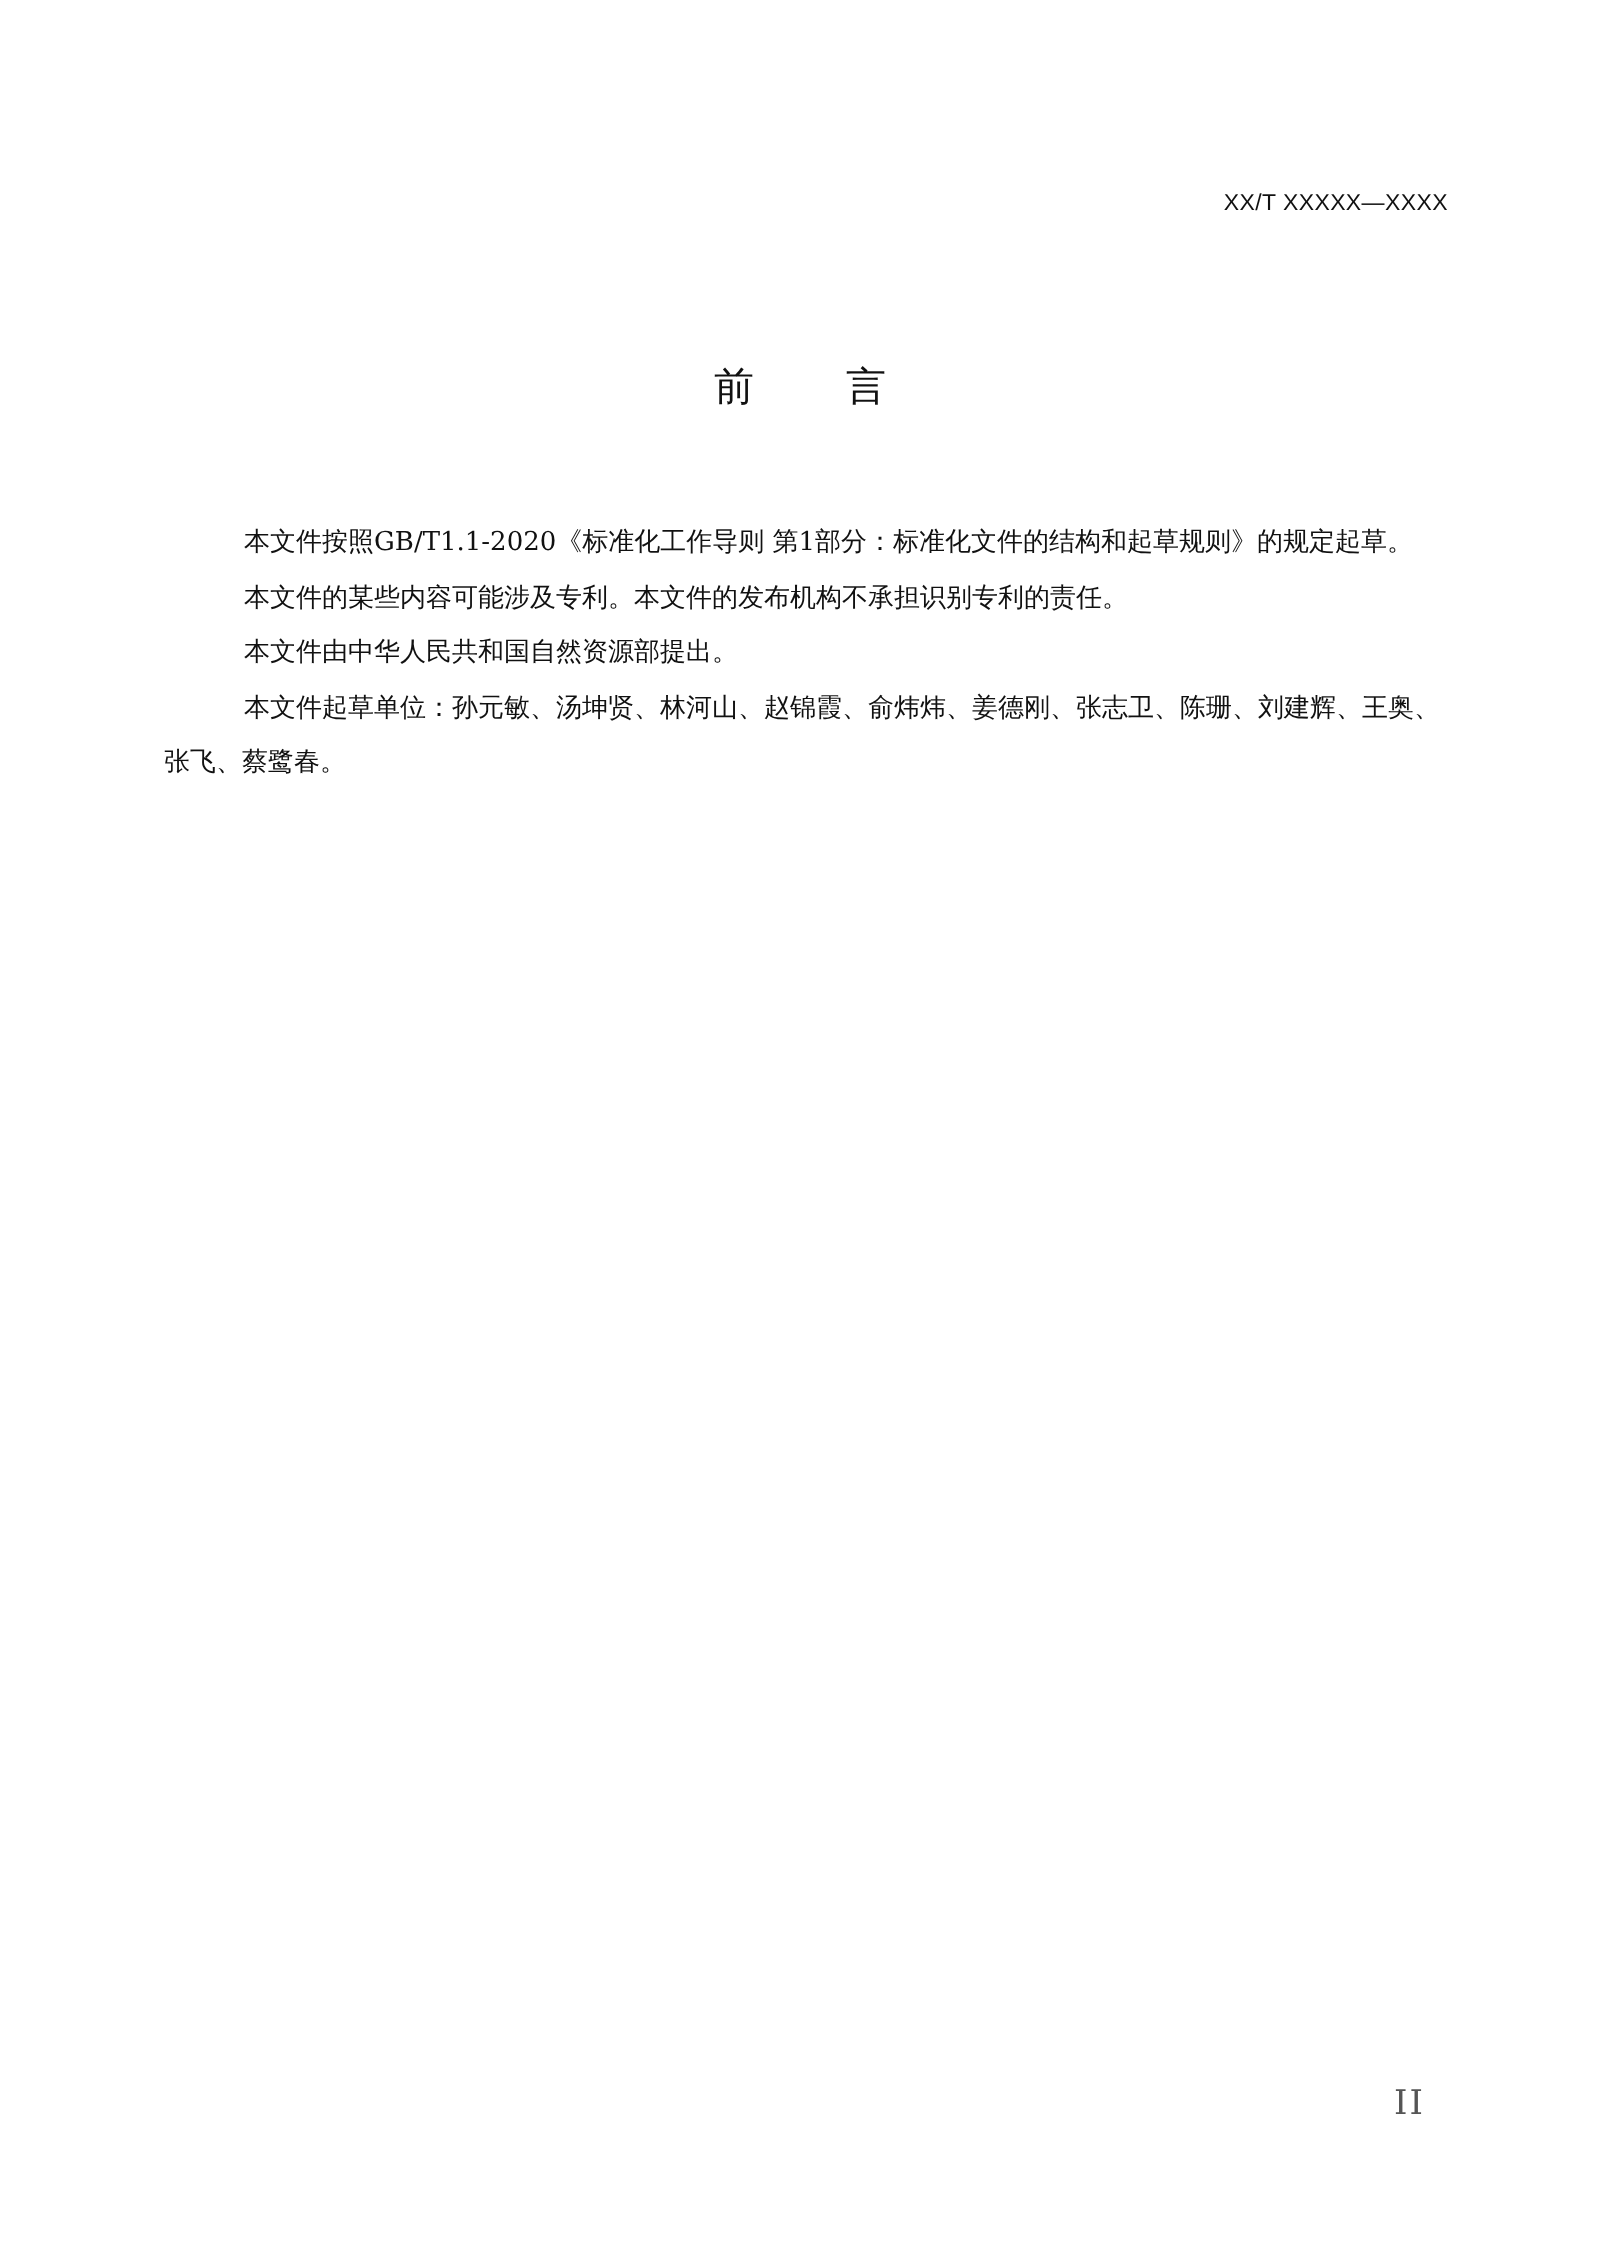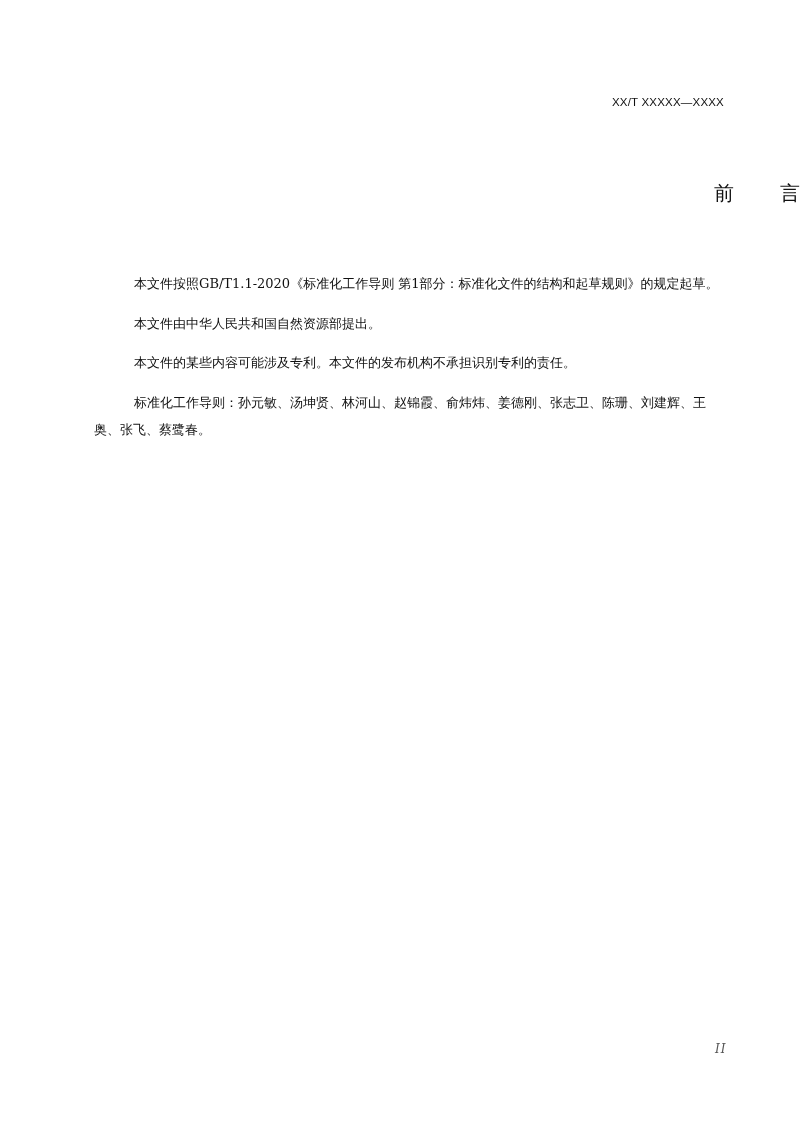--- a/index.html
+++ b/index.html
@@ -1,33 +1,33 @@
 <!DOCTYPE html>
 <html><head>
 <meta charset="utf-8">
 <style>
   html, body { margin: 0; padding: 0; background: #ffffff; }
   body { width: 800px; height: 1132px; position: relative; overflow: hidden;
          font-family: "DejaVu Serif", "Liberation Serif", serif; color: #111; }
   .doc-code { position: absolute; top: 96px; right: 76px; font-family: Liberation Sans, sans-serif; font-size: 11.5px; letter-spacing: 0.2px; }
-  .title { position: absolute; top: 180px; left: 0; width: 800px; text-align: right; font-family: "DejaVu Sans", sans-serif; font-size: 20px; }
+  .title { position: absolute; top: 180px; left: 0; width: 800px; text-align: center; font-family: "DejaVu Sans", sans-serif; font-size: 20px; }
   .title span.gap { display: inline-block; width: 46px; }
   .body { position: absolute; top: 258px; left: 82px; width: 650px; font-size: 13px; line-height: 27.5px; }
-  .para { margin: 12px; text-indent: 40px; }
-  .page-num { position: absolute; top: 1042px; left: 715px; font-size: 12px; color: #555; letter-spacing: 1px; font-style: italic; }
+  .para { margin: 0; text-indent: 40px; }
+  .page-num { position: absolute; top: 1042px; left: 697px; font-size: 17px; color: #555; letter-spacing: 1px; }
 </style>
 </head>
 <body>
 
 <div class="doc-code">XX/T XXXXX—XXXX</div>
 
 <div class="title">
   <span>前</span><span class="gap"></span><span>言</span>
 </div>
 
 <div class="body">
   <p class="para">本文件按照GB/T1.1-2020《标准化工作导则  第1部分：标准化文件的结构和起草规则》的规定起草。</p>
+  <p class="para">本文件的某些内容可能涉及专利。本文件的发布机构不承担识别专利的责任。</p>
   <p class="para">本文件由中华人民共和国自然资源部提出。</p>
-  <p class="para">本文件的某些内容可能涉及专利。本文件的发布机构不承担识别专利的责任。</p>
-  <p class="para">标准化工作导则：孙元敏、汤坤贤、林河山、赵锦霞、俞炜炜、姜德刚、张志卫、陈珊、刘建辉、王奥、张飞、蔡鹭春。</p>
+  <p class="para">本文件起草单位：孙元敏、汤坤贤、林河山、赵锦霞、俞炜炜、姜德刚、张志卫、陈珊、刘建辉、王奥、张飞、蔡鹭春。</p>
 </div>
 
 <div class="page-num">II</div>
 
 </body></html>

